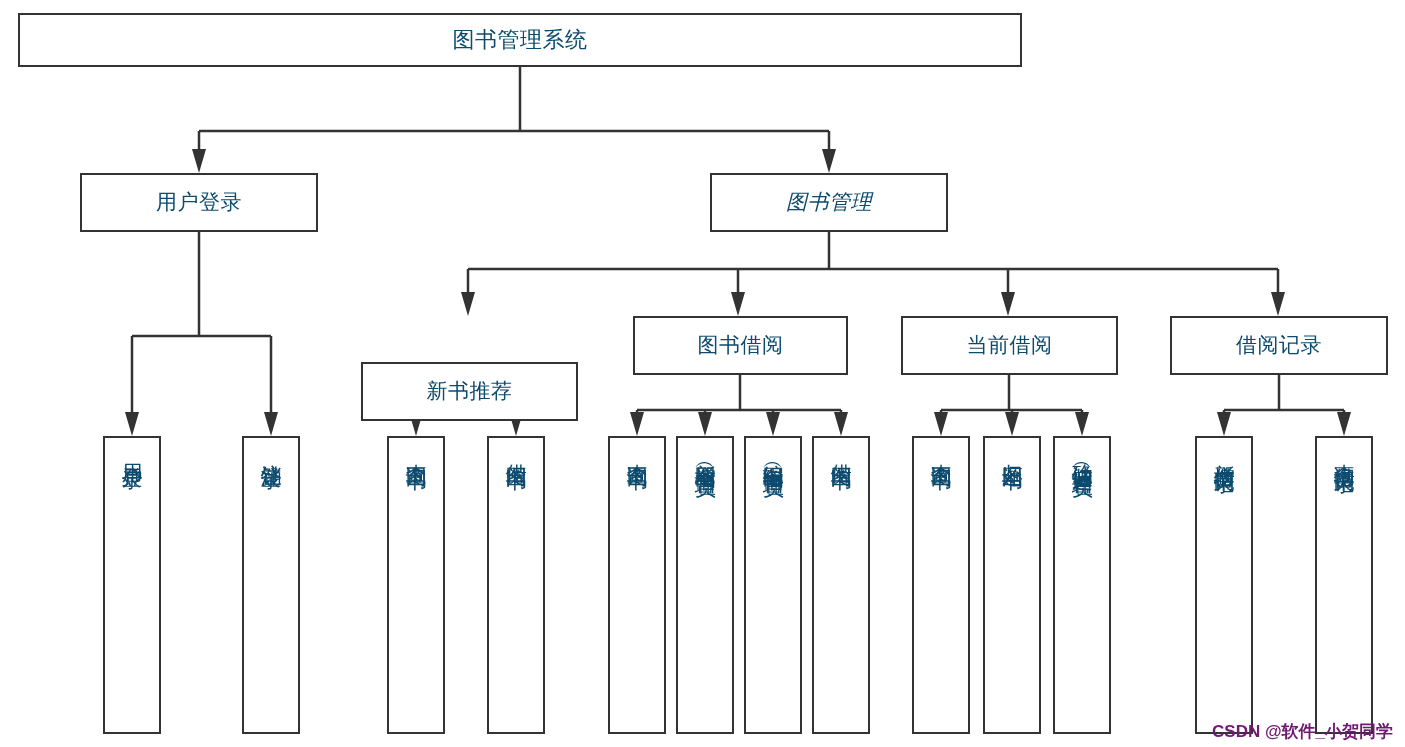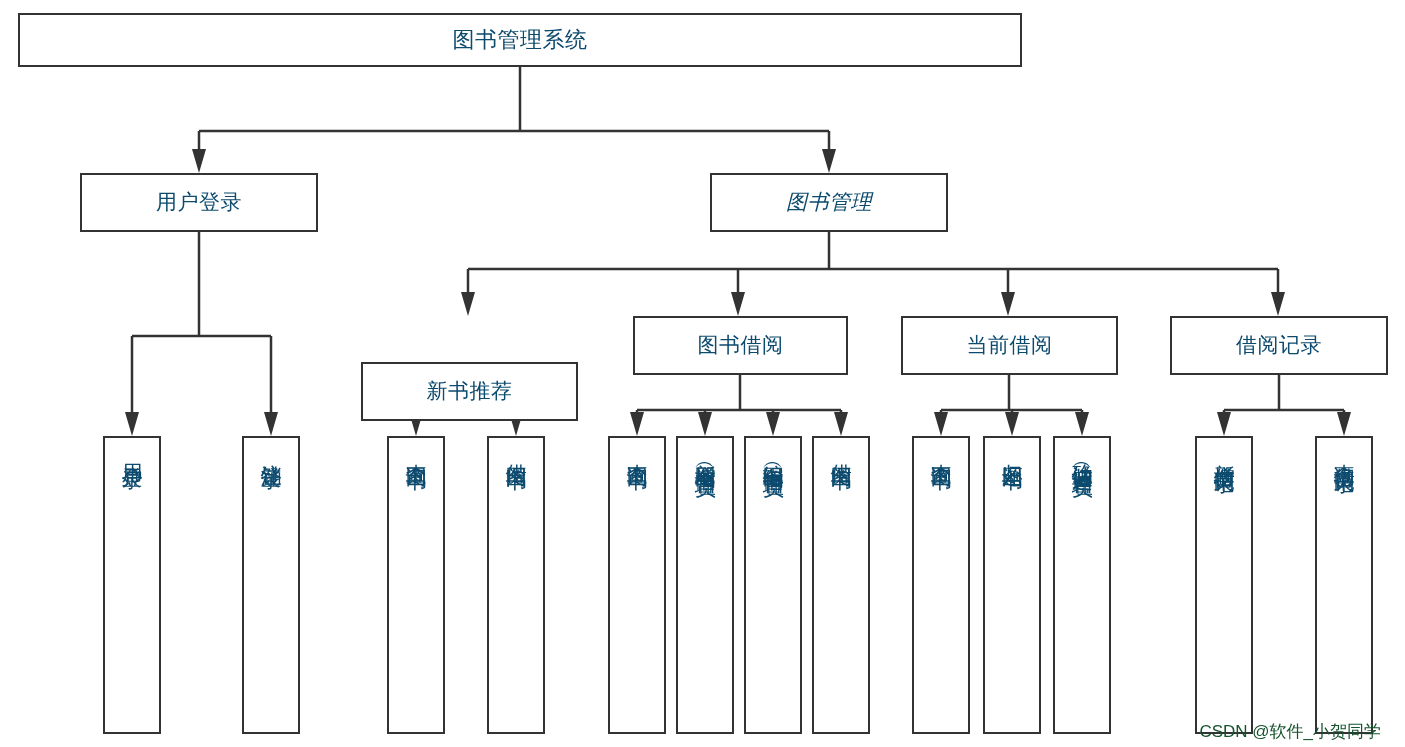--- a/index.html
+++ b/index.html
@@ -60,27 +60,28 @@
   .node.v .node-label {
     writing-mode: vertical-rl;
     text-orientation: upright;
     font-size: 21px;
     line-height: 1.06;
     letter-spacing: 2px;
     white-space: nowrap;
   }
   .watermark {
     position: absolute;
-    right: 24px;
+    right: 12px;
     bottom: 4px;
     font-size: 17px;
-    color: #14532d;
+    color: #701a75;
     z-index: 5;
     white-space: nowrap;
     font-family: "Liberation Sans", "DejaVu Sans", sans-serif;
+    font-weight: bold;
   }
 </style>
 </head>
 <body>
 
 <div id="diagram-canvas">
 
   <svg id="edges-layer" viewBox="0 0 1405 747" width="1405" height="747" xmlns="http://www.w3.org/2000/svg">
       <line x1="520" y1="67" x2="520" y2="131" stroke="#333333" stroke-width="2.5" stroke-linecap="butt"></line>
       <line x1="199" y1="131" x2="829" y2="131" stroke="#333333" stroke-width="2.5" stroke-linecap="butt"></line>

